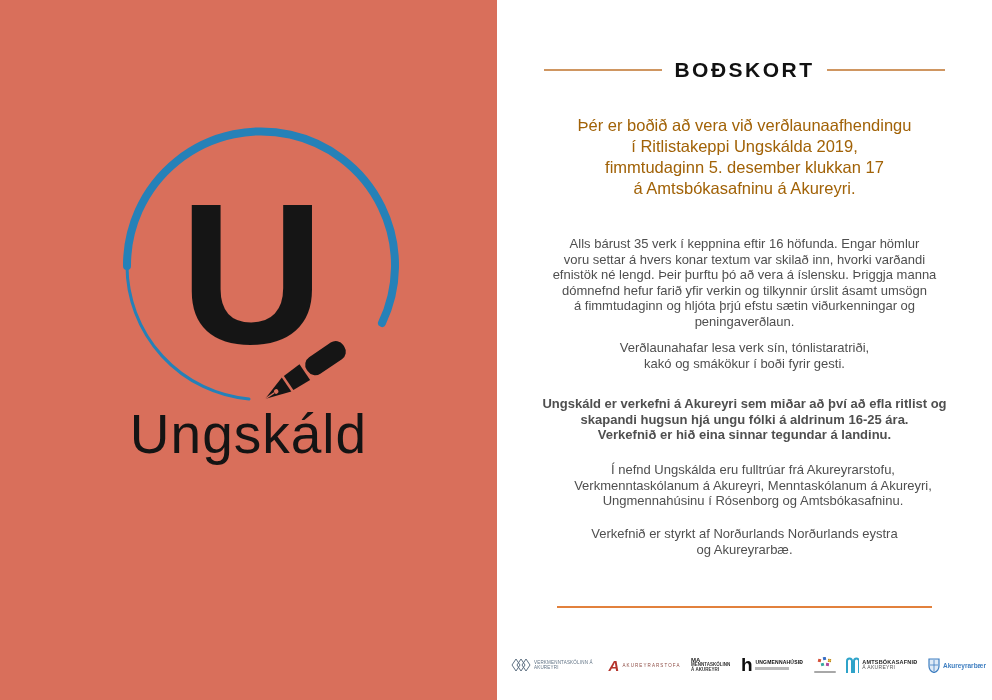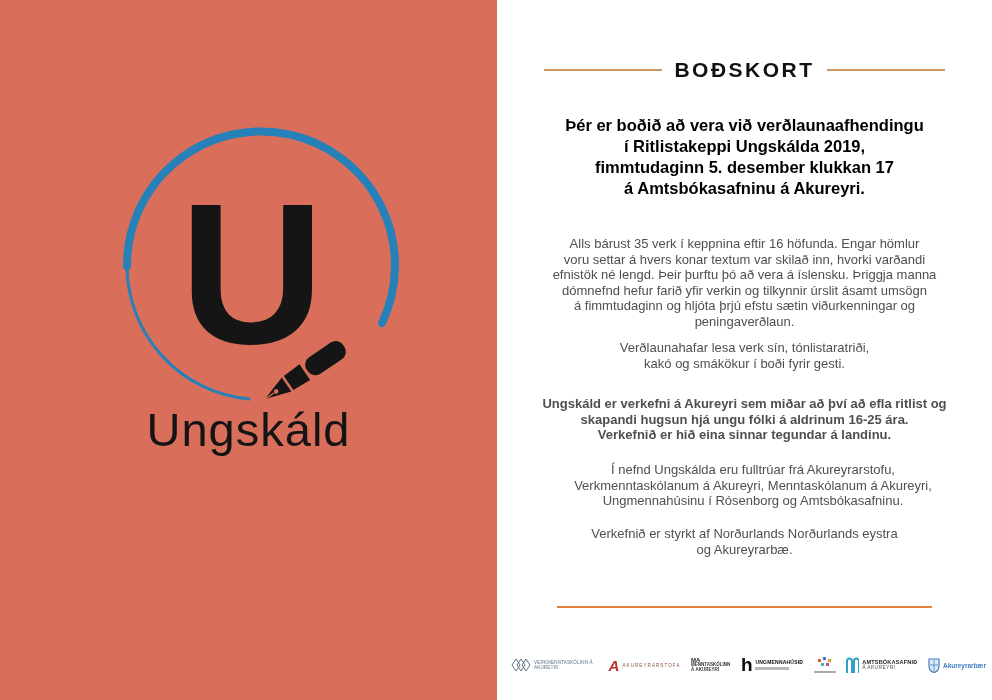--- a/index.html
+++ b/index.html
@@ -15,21 +15,21 @@
   .left-panel{
     position:relative;
     width:497px;height:700px;
     background:#d96f5b;
     flex:0 0 auto;
   }
   .logo-svg{position:absolute;left:0;top:0;}
   .wordmark{
     position:absolute;left:0;top:402px;width:497px;
     text-align:center;
-    font-size:47px;
+    font-size:55px;
     font-weight:400;
     letter-spacing:1px;
     color:#141414;
   }
   
   .right-panel{
     position:relative;
     width:495px;height:700px;
     background:#ffffff;
     flex:0 0 auto;
@@ -42,21 +42,21 @@
   .header-title{
     font-size:21px;font-weight:700;letter-spacing:2.5px;color:#111111;
   }
   .center-text{
     position:absolute;left:0;right:0;
     text-align:center;
     white-space:pre-line;
   }
   .intro{
     top:115px;
-    font-size:16.5px;font-weight:700;line-height:21px;color:#000000;
+    font-size:16.5px;font-weight:400;line-height:21px;color:#a16207;
   }
   .body-par{
     font-size:13px;line-height:15.5px;color:#4f4f4f;
   }
   .p1{top:236px;}
   .p2{top:332px;margin-top:8px;}
   .p3{top:396px;font-weight:bold;}
   .p4{top:462px;padding-left:17px;}
   .p5{top:526px;}
   .bottom-rule{

